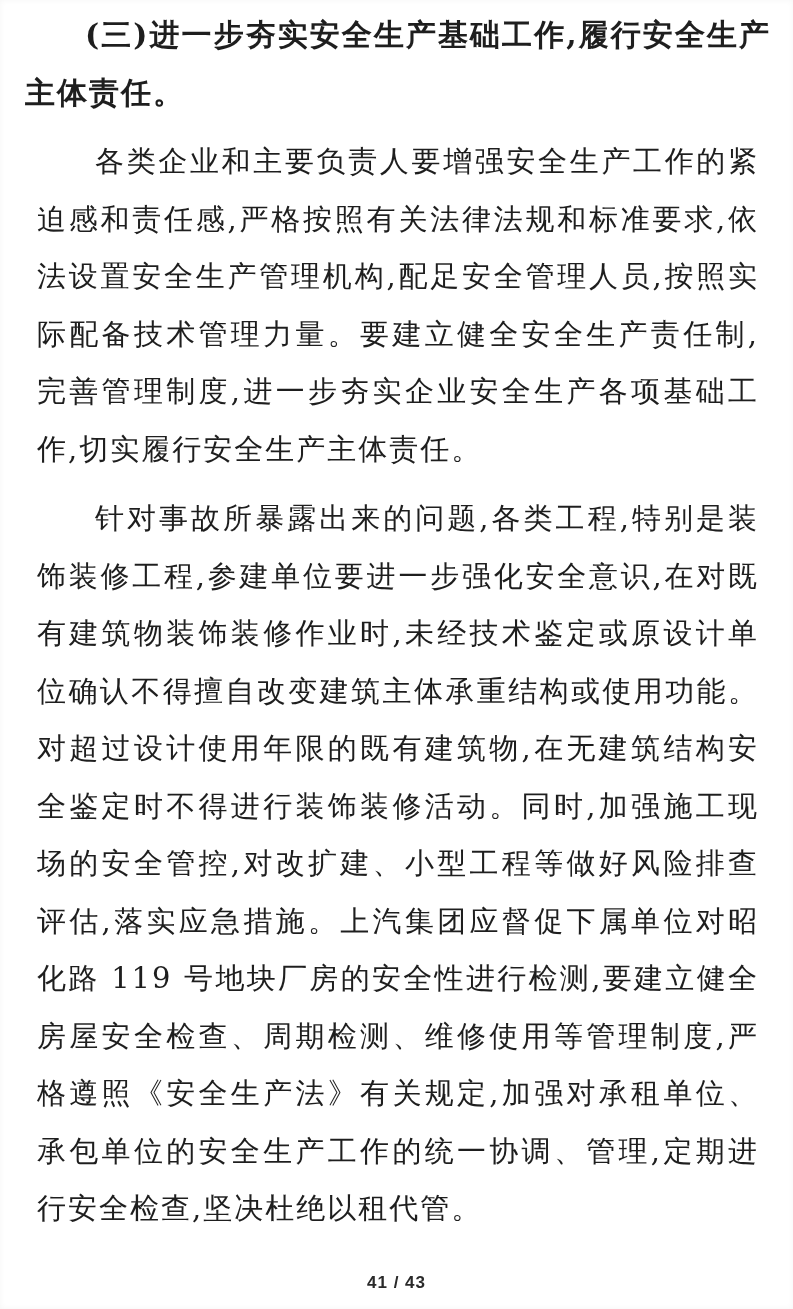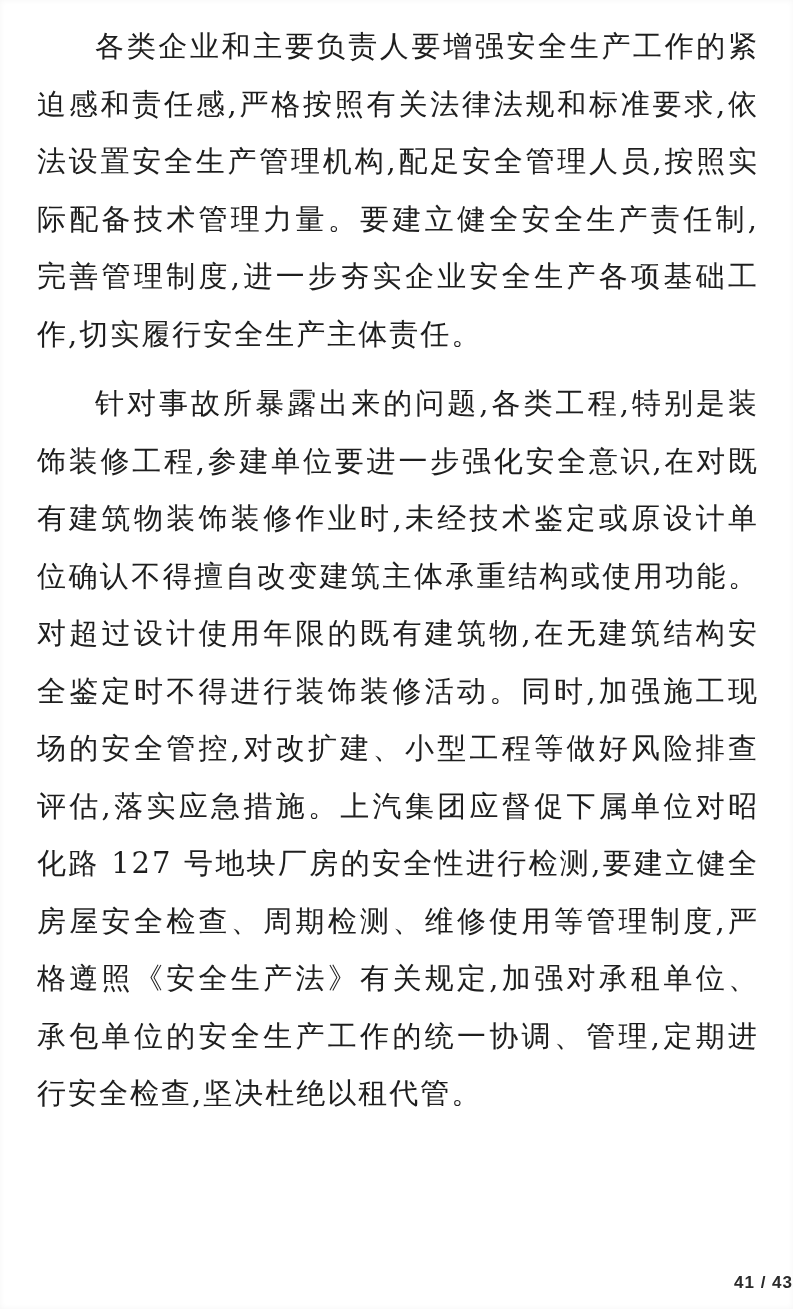--- a/index.html
+++ b/index.html
@@ -34,30 +34,31 @@
   }
   .body-paragraph {
     margin: 12px;
     text-indent: 2em;
   }
   .page-footer {
     position: absolute;
     left: 0;
     right: 0;
     bottom: 16px;
-    text-align: right;
+    text-align: center;
     font-family: "Liberation Sans", sans-serif;
     font-size: 17px;
     font-weight: bold;
     color: #2a2a2a;
     letter-spacing: 1px;
   }
 </style>
 </head>
 <body>
 
 <div class="document-page">
   <div class="content">
+    <h2 class="section-heading">(三)进一步夯实安全生产基础工作,履行安全生产主体责任。</h2>
     <p class="body-paragraph">各类企业和主要负责人要增强安全生产工作的紧迫感和责任感,严格按照有关法律法规和标准要求,依法设置安全生产管理机构,配足安全管理人员,按照实际配备技术管理力量。要建立健全安全生产责任制,完善管理制度,进一步夯实企业安全生产各项基础工作,切实履行安全生产主体责任。</p>
-    <p class="body-paragraph">针对事故所暴露出来的问题,各类工程,特别是装饰装修工程,参建单位要进一步强化安全意识,在对既有建筑物装饰装修作业时,未经技术鉴定或原设计单位确认不得擅自改变建筑主体承重结构或使用功能。对超过设计使用年限的既有建筑物,在无建筑结构安全鉴定时不得进行装饰装修活动。同时,加强施工现场的安全管控,对改扩建、小型工程等做好风险排查评估,落实应急措施。上汽集团应督促下属单位对昭化路 127 号地块厂房的安全性进行检测,要建立健全房屋安全检查、周期检测、维修使用等管理制度,严格遵照《安全生产法》有关规定,加强对承租单位、承包单位的安全生产工作的统一协调、管理,定期进行安全检查,坚决杜绝以租代管。</p>
+    <p class="body-paragraph">针对事故所暴露出来的问题,各类工程,特别是装饰装修工程,参建单位要进一步强化安全意识,在对既有建筑物装饰装修作业时,未经技术鉴定或原设计单位确认不得擅自改变建筑主体承重结构或使用功能。对超过设计使用年限的既有建筑物,在无建筑结构安全鉴定时不得进行装饰装修活动。同时,加强施工现场的安全管控,对改扩建、小型工程等做好风险排查评估,落实应急措施。上汽集团应督促下属单位对昭化路 119 号地块厂房的安全性进行检测,要建立健全房屋安全检查、周期检测、维修使用等管理制度,严格遵照《安全生产法》有关规定,加强对承租单位、承包单位的安全生产工作的统一协调、管理,定期进行安全检查,坚决杜绝以租代管。</p>
   </div>
   <div class="page-footer">41 / 43</div>
 </div>
 
 </body></html>

